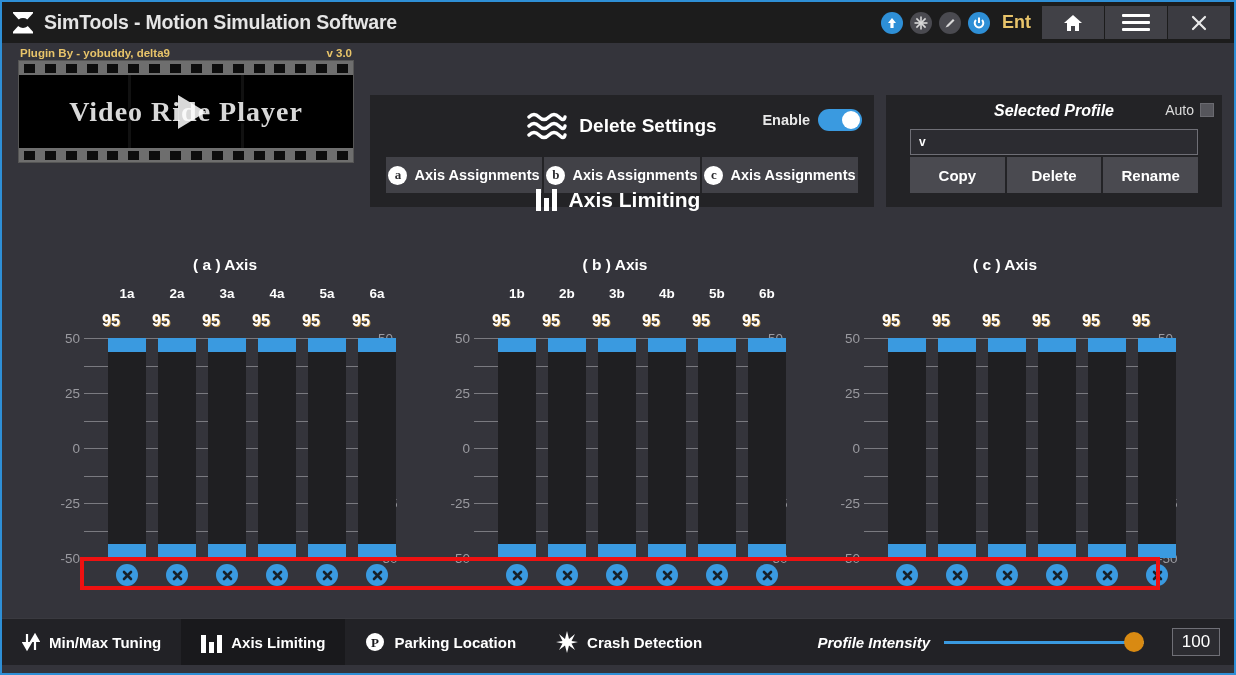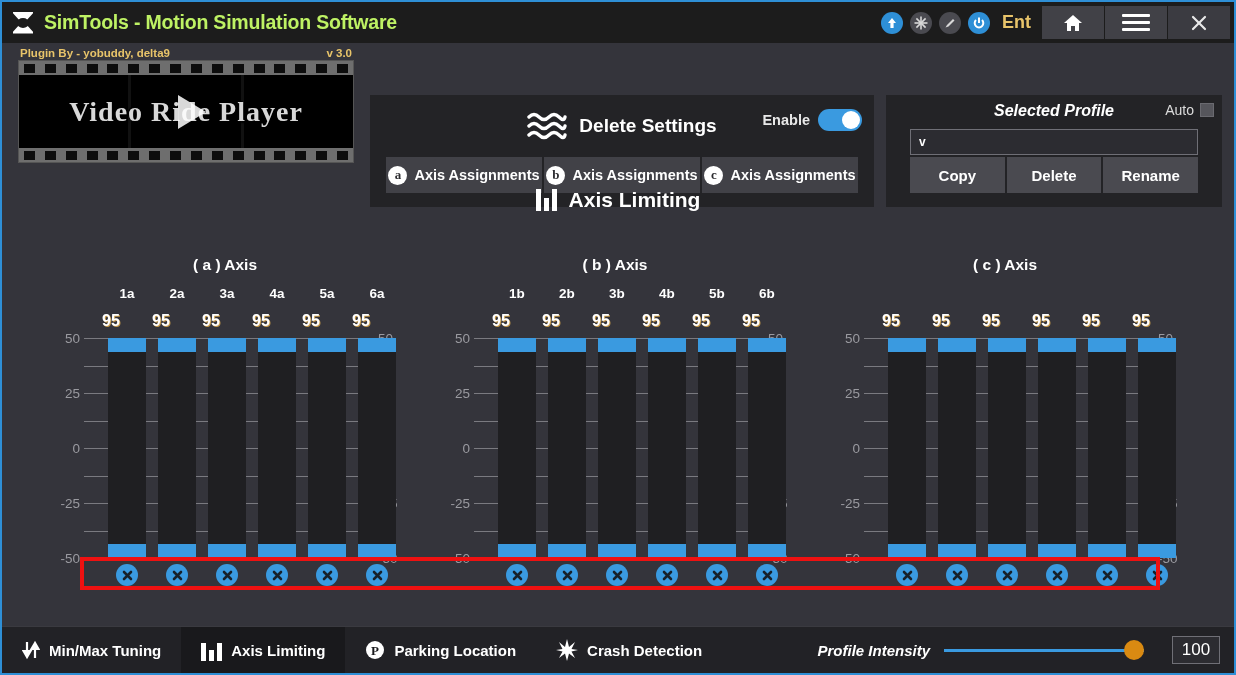--- a/index.html
+++ b/index.html
@@ -31,21 +31,21 @@
     position:absolute; left:3px; top:2px; width:20px; height:22px;
     background:#fff;
     clip-path: polygon(0 0,100% 0,100% 8%,58% 50%,100% 92%,100% 100%,0 100%,0 92%,42% 50%,0 8%);
   }
   .title-logo .dot {
     position:absolute; left:7px; top:8px; width:12px; height:10px;
     background:#1c1c1c; border-radius:50%;
   }
   .title-text {
     margin-left: 8px;
-    color: #bef264; font-size: 19.5px; font-weight: bold; letter-spacing: -0.2px;
+    color: #e5e5e5; font-size: 19.5px; font-weight: bold; letter-spacing: -0.2px;
     white-space: nowrap;
   }
   .title-spacer { flex: 1 1 auto; }
   .tb-icons { display: flex; align-items: center; gap: 7px; }
   .tb-icon {
     width: 22px; height: 22px; border-radius: 50%;
     display: flex; align-items: center; justify-content: center;
     position: relative;
   }
   .tb-icon.blue { background: #2e8fd6; }
@@ -266,21 +266,21 @@
   
   .red-box {
     position: absolute; left: 78px; top: 303px;
     width: 1080px; height: 33px;
     border: 4px solid #ee1111;
     pointer-events: none;
   }
 
   
   .bottombar {
-    position: absolute; left: 0; bottom: 0; width: 1232px; height: 47px;
+    position: absolute; left: 0; bottom: 8px; width: 1232px; height: 47px;
     background: #222226;
     border-top: 1px solid #3a3a40;
     display: flex; align-items: stretch;
   }
   .tab {
     display: flex; align-items: center; justify-content: center; gap: 9px;
     padding: 0 20px; color: #fff; font-size: 15px; font-weight: bold;
   }
   .tab.active { background: #19191c; }
   .tab .ic { display: flex; align-items: center; }

